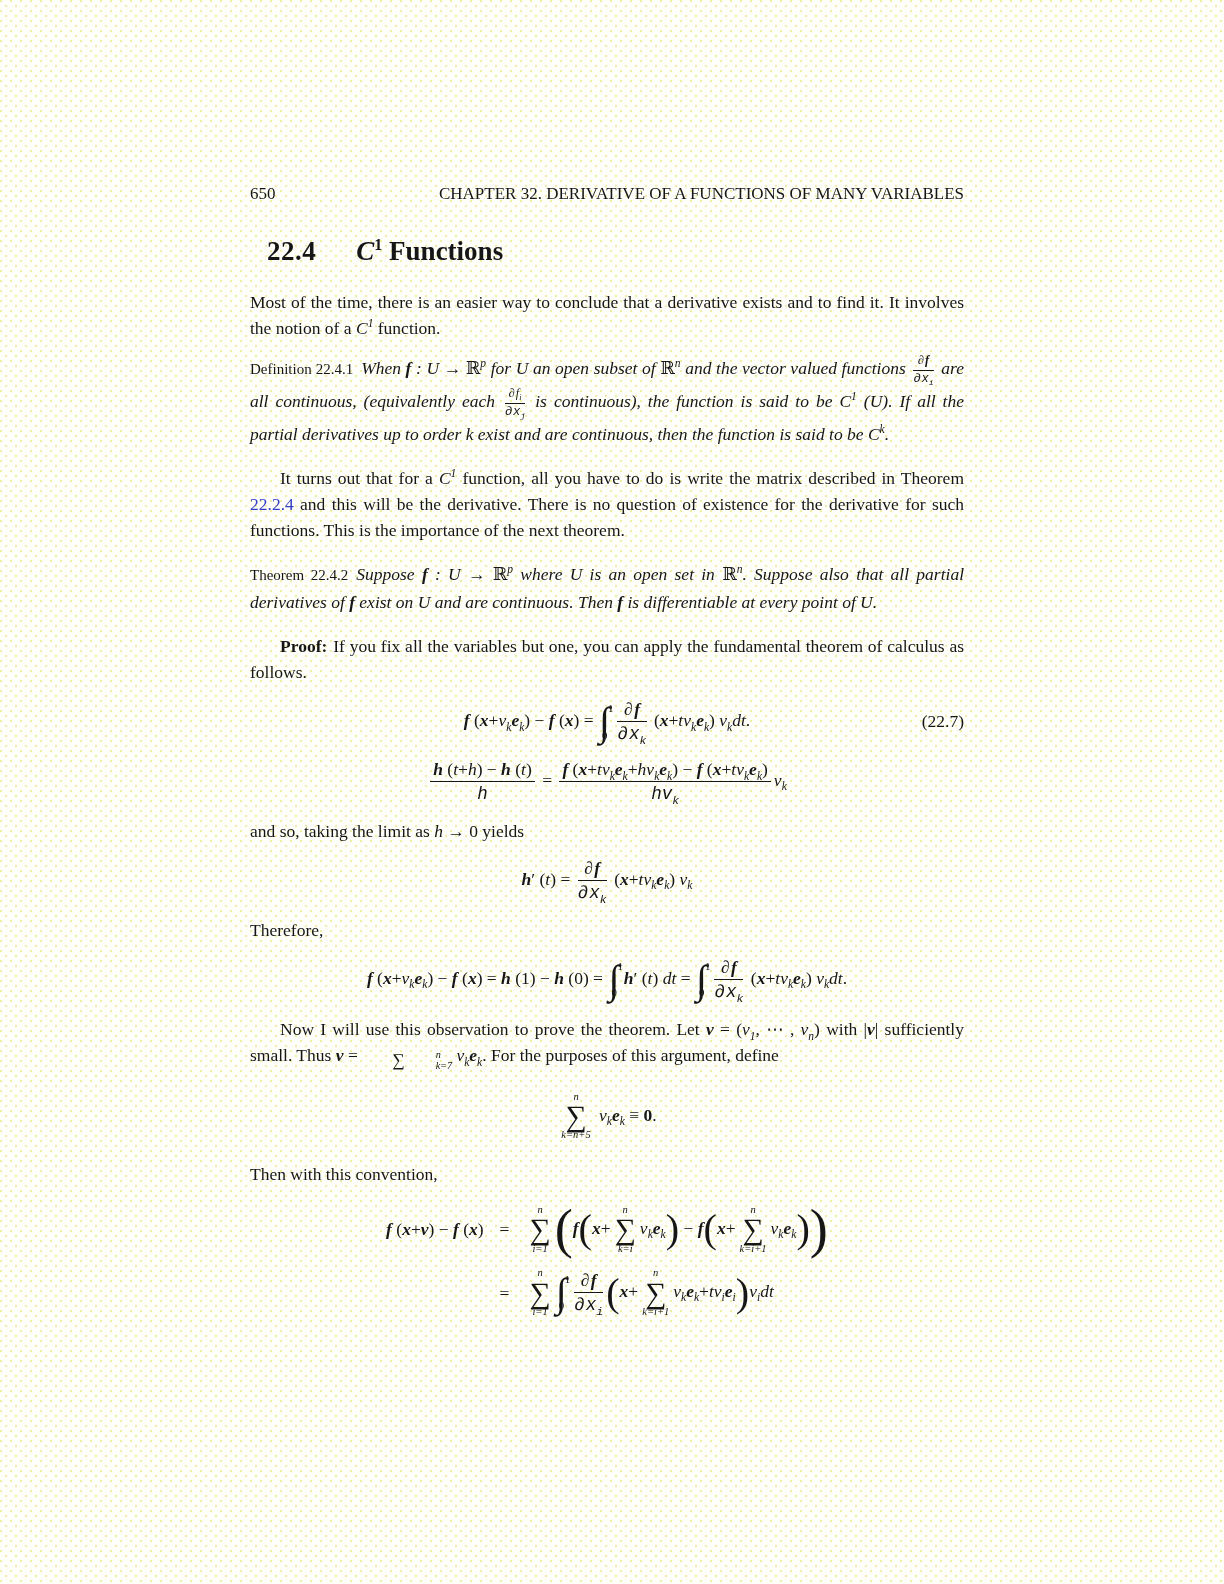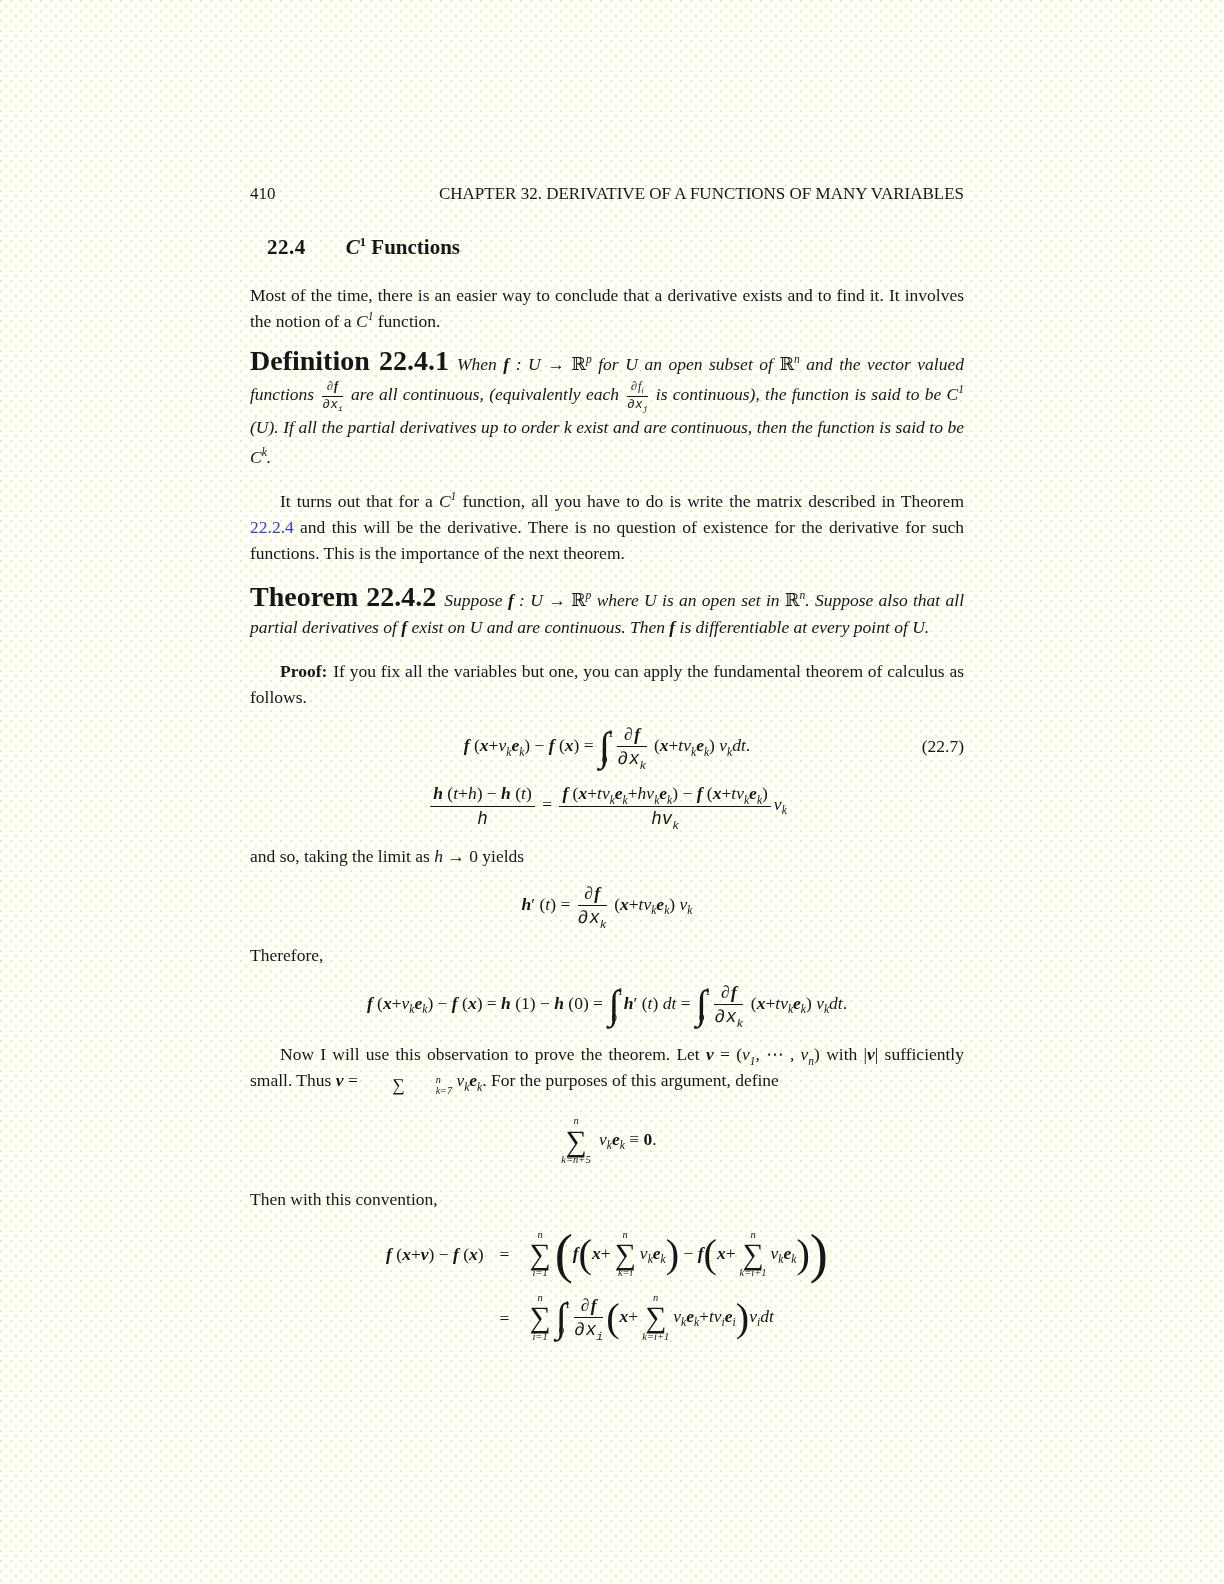--- a/index.html
+++ b/index.html
@@ -20,28 +20,28 @@
     background-position:0 0,5px 5px;
     font-family:"Liberation Serif","DejaVu Serif",serif;
     color:var(--ink);
     overflow:hidden;
   }
   .content{
     position:absolute;left:250px;top:0;width:714px;
     font-size:17.5px;line-height:26px;text-align:justify;
   }
   .pghead{display:flex;justify-content:space-between;padding-top:183px;font-size:17px;line-height:22px;}
-  .sechead{margin:30px 0 0 17px;font-size:21px;font-weight:bold;line-height:1.2;text-align:left;}
+  .sechead{margin:30px 0 0 17px;font-size:27px;font-weight:bold;line-height:1.2;text-align:left;}
   .sechead .num{margin-right:40px;letter-spacing:0.5px;}
   .sechead i{font-weight:600;}
   .sechead sup{font-size:60%;font-style:normal;font-weight:600;}
   p{margin:0;}
   .mt-intro{margin-top:22px;}
   .defpar{margin-top:12px;font-style:italic;line-height:30px;}
-  .dlabel{font-style:normal;font-weight:bold;font-size:28px;margin-right:8px;}
+  .dlabel{font-style:normal;font-weight:normal;font-size:15px;margin-right:8px;}
   .thmpar{margin-top:18px;font-style:italic;line-height:26.5px;}
   .indent{text-indent:30px;}
   .mt-matrix{margin-top:16px;}
   .mt-proof{margin-top:18px;}
   .mt-obs{margin-top:14px;}
   .plabel{font-weight:bold;margin-right:6px;font-family:Liberation Serif, serif;}
   a.ref{color:var(--link);text-decoration:none;cursor:pointer;}
   
   i.b{font-weight:bold;}
   sub,sup{font-size:66%;font-style:italic;line-height:0;}
@@ -77,21 +77,21 @@
   .aeq{justify-self:center;}
   .arhs{justify-self:start;white-space:nowrap;}
 </style>
 </head>
 <body>
 
 <div class="page">
   <div class="content">
 
     <div class="pghead">
-      <span>410</span>
+      <span>650</span>
       <span>CHAPTER 32.  DERIVATIVE OF A FUNCTIONS OF MANY VARIABLES</span>
     </div>
 
     <h2 class="sechead">
       <span class="num">22.4</span><span><i>C</i><sup>1</sup> Functions</span>
     </h2>
 
     <p class="mt-intro">Most of the time, there is an easier way to conclude that a derivative exists and to find it. It involves the notion of a <i>C</i><sup>1</sup> function.</p>
 
     <p class="defpar">

